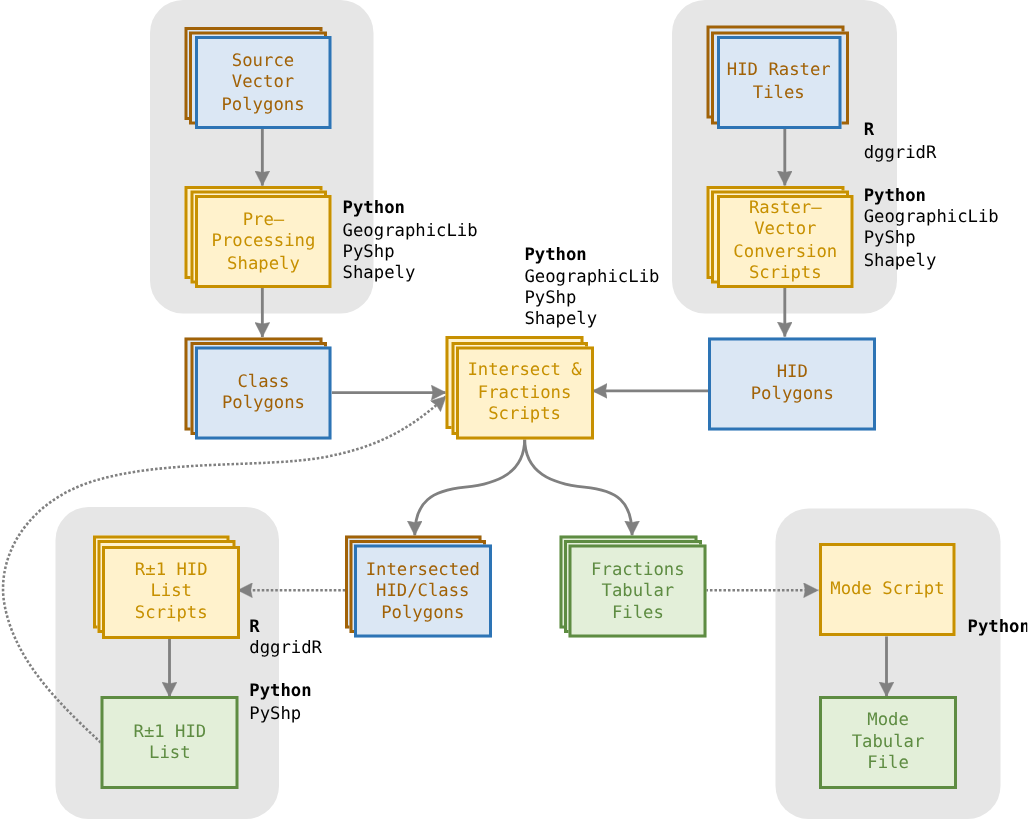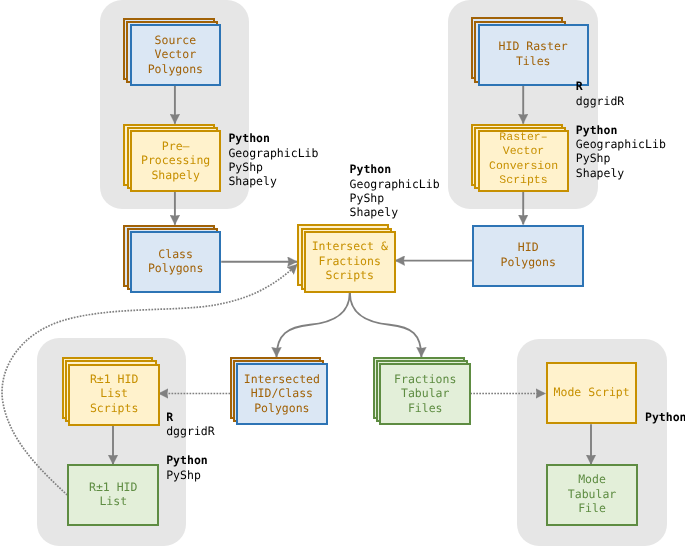--- a/index.html
+++ b/index.html
@@ -84,30 +84,30 @@
     <div class="sh" style="left:3.25px;top:3.25px;width:91.7px;height:62px;"></div>
     <div class="node blue" style="left:6.5px;top:6.5px;width:91.7px;height:62px;">
       <span class="lbl">Class
 Polygons</span>
     </div>
   </div>
 
   <div class="stack blue" style="left:471.2px;top:17.4px;width:98.2px;height:68.5px;">
     <div class="sh" style="left:0;top:0;width:91.7px;height:62px;"></div>
     <div class="sh" style="left:3.25px;top:3.25px;width:91.7px;height:62px;"></div>
-    <div class="node blue" style="left:6.5px;top:6.5px;width:111px;height:62px;">
+    <div class="node blue" style="left:6.5px;top:6.5px;width:83px;height:62px;">
       <span class="lbl">HID Raster
 Tiles</span>
     </div>
   </div>
 
   <div class="stack yellow" style="left:471.2px;top:123.8px;width:98.2px;height:68.5px;">
     <div class="sh" style="left:0;top:0;width:91.7px;height:62px;"></div>
     <div class="sh" style="left:3.25px;top:3.25px;width:91.7px;height:62px;"></div>
-    <div class="node yellow l4" style="left:6.5px;top:6.5px;width:91.7px;height:62px;font-family:Liberation Mono, monospace;">
+    <div class="node yellow l4" style="left:6.5px;top:6.5px;width:91.7px;height:62px;">
       <span class="lbl">Raster–
 Vector
 Conversion
 Scripts</span>
     </div>
   </div>
 
   <div class="node blue" style="left:472.2px;top:224.5px;width:112px;height:62px;">
     <span class="lbl">HID
 Polygons</span>

